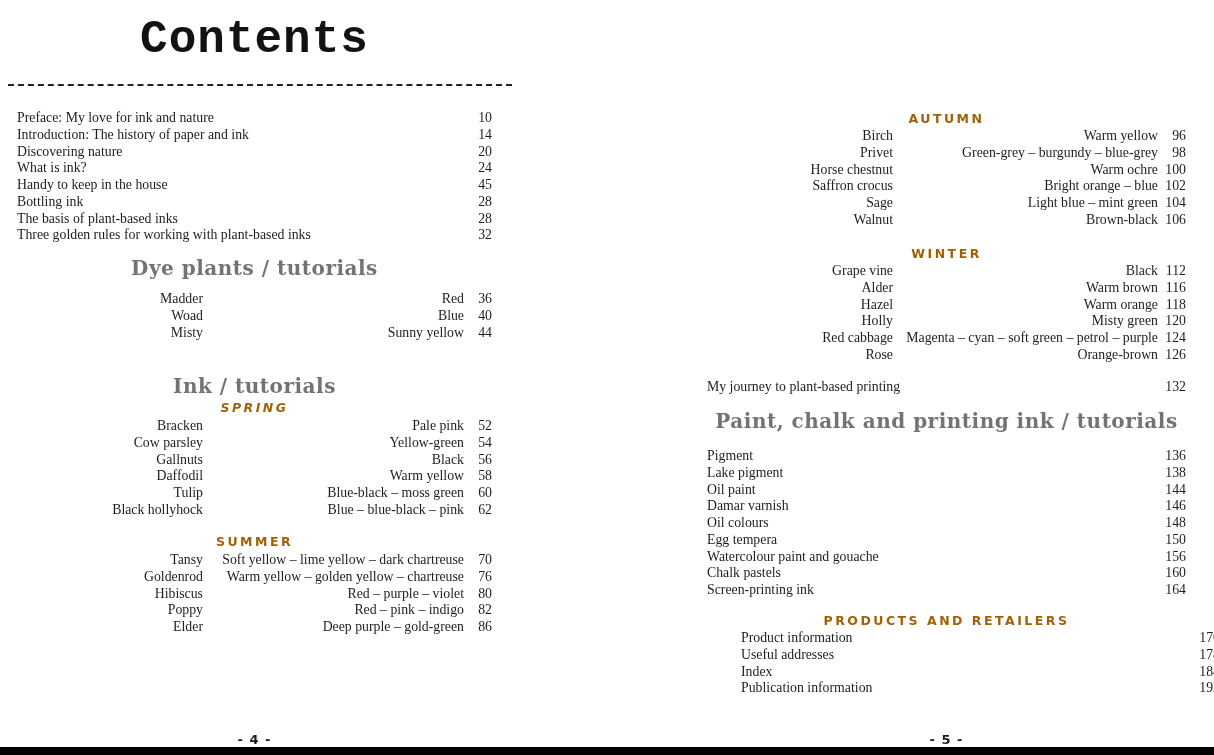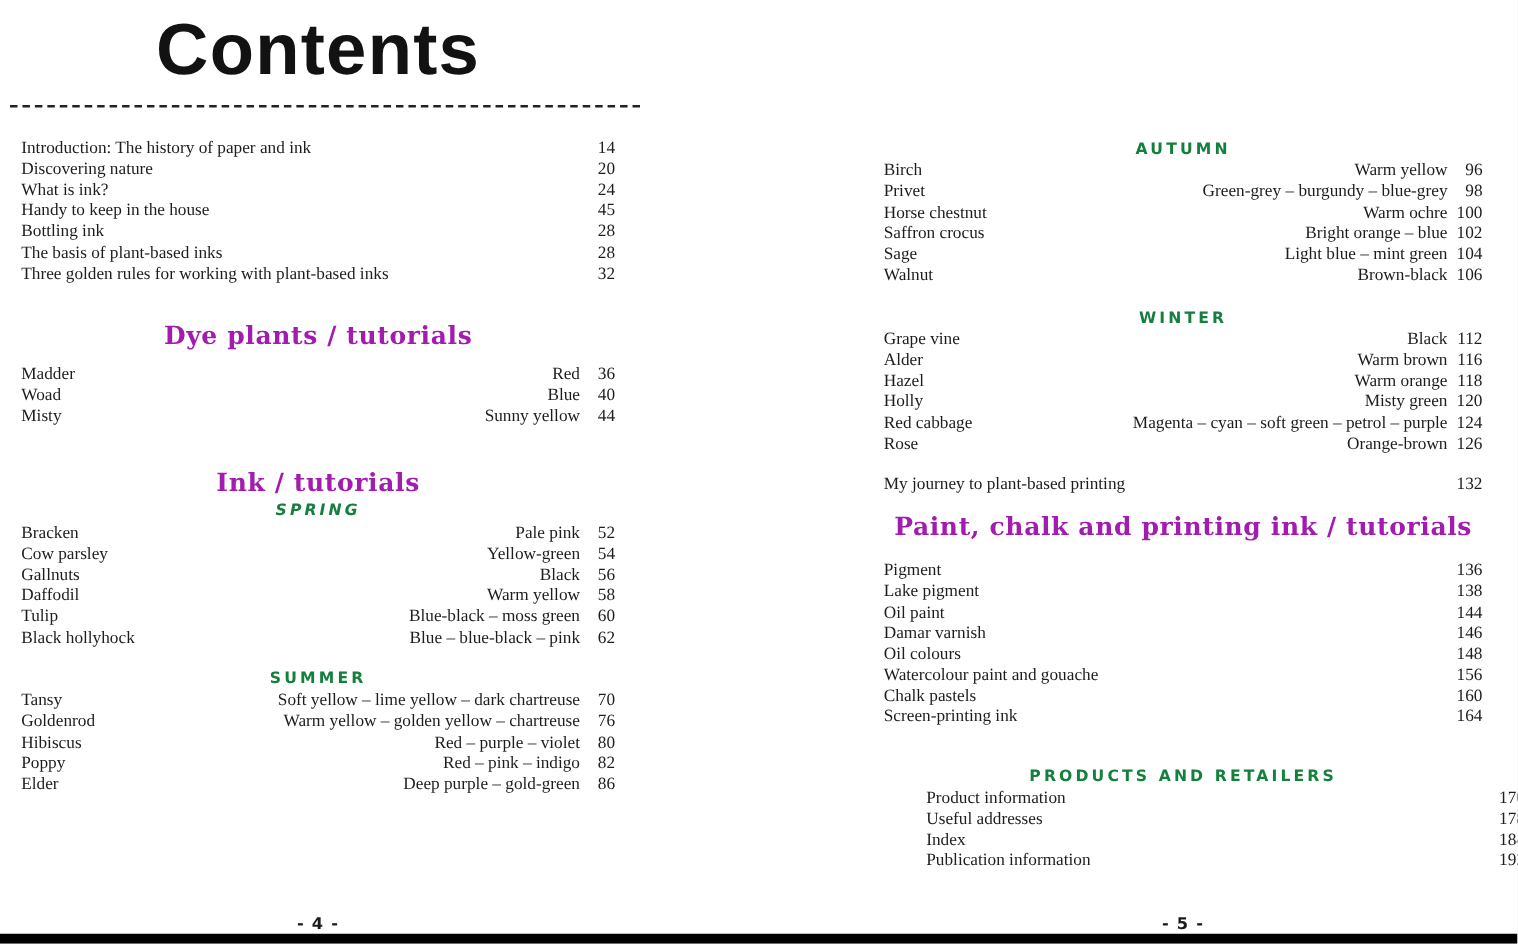--- a/index.html
+++ b/index.html
@@ -4,43 +4,43 @@
 <style>
   html,body{margin:0;padding:0;}
   body{font-family:"Liberation Serif", serif; background:#e8e8e8;}
   #page{position:relative;width:1214px;height:755px;background:#ffffff;overflow:hidden;color:#1d1d1b;}
 
   .abs{position:absolute;}
 
   
   .book-title{
     left:17px;top:4px;width:475px;text-align:center;
-    font-family:Liberation Sans, sans-serif;font-weight:bold;
-    font-size:58px;line-height:72px;color:#121212;letter-spacing:1px;
+    font-family:Liberation Mono, monospace;font-weight:bold;
+    font-size:46px;line-height:72px;color:#121212;letter-spacing:1px;
   }
   .dashline{
     left:8px;top:84px;width:504px;height:0;
     border-top:2px dashed #222222;
   }
 
   
   .sec-heading{
-    font-family:"DejaVu Serif", serif;font-weight:bold;color:#a21caf;
+    font-family:"DejaVu Serif", serif;font-weight:bold;color:#737373;
     font-size:20px;line-height:26px;text-align:center;letter-spacing:0.5px;
   }
   
   .sub-heading{
-    font-family:"DejaVu Sans", sans-serif;font-weight:bold;color:#15803d;
+    font-family:"DejaVu Sans", sans-serif;font-weight:bold;color:#a16207;
     font-size:12.5px;line-height:16px;text-align:center;letter-spacing:2.5px;
   }
 
   
   .rows{display:block;}
   .toc-row{display:flex;align-items:baseline;height:16.75px;font-size:13.8px;line-height:16.75px;color:#1d1d1b;}
-  .toc-row .name{width:186px;flex:0 0 186px;white-space:nowrap;overflow:visible;}
+  .toc-row .name{width:186px;flex:0 0 186px;white-space:nowrap;overflow:visible;text-align:right;}
   .toc-row .colour{flex:1 1 auto;white-space:nowrap;overflow:visible;text-align:right;}
   .toc-row .lbl{flex:1 1 auto;white-space:nowrap;overflow:visible;}
   .toc-row .pg{flex:0 0 28px;width:28px;text-align:right;white-space:nowrap;}
 
   
   .folio{
     font-family:"DejaVu Sans", sans-serif;font-weight:bold;font-size:13px;
     text-align:center;color:#1a1a1a;letter-spacing:1px;
   }
 
@@ -49,20 +49,24 @@
 </head>
 <body>
 
 <div id="page">
 
   <div class="abs book-title">Contents</div>
   <div class="abs dashline"></div>
 
   <div class="abs rows" style="left:17px;top:110px;width:475px;">
       <div class="toc-row">
+        <span class="lbl">Preface: My love for ink and nature</span>
+        <span class="pg">10</span>
+      </div>
+      <div class="toc-row">
         <span class="lbl">Introduction: The history of paper and ink</span>
         <span class="pg">14</span>
       </div>
       <div class="toc-row">
         <span class="lbl">Discovering nature</span>
         <span class="pg">20</span>
       </div>
       <div class="toc-row">
         <span class="lbl">What is ink?</span>
         <span class="pg">24</span>
@@ -262,20 +266,24 @@
       </div>
       <div class="toc-row">
         <span class="lbl">Damar varnish</span>
         <span class="pg">146</span>
       </div>
       <div class="toc-row">
         <span class="lbl">Oil colours</span>
         <span class="pg">148</span>
       </div>
       <div class="toc-row">
+        <span class="lbl">Egg tempera</span>
+        <span class="pg">150</span>
+      </div>
+      <div class="toc-row">
         <span class="lbl">Watercolour paint and gouache</span>
         <span class="pg">156</span>
       </div>
       <div class="toc-row">
         <span class="lbl">Chalk pastels</span>
         <span class="pg">160</span>
       </div>
       <div class="toc-row">
         <span class="lbl">Screen-printing ink</span>
         <span class="pg">164</span>

